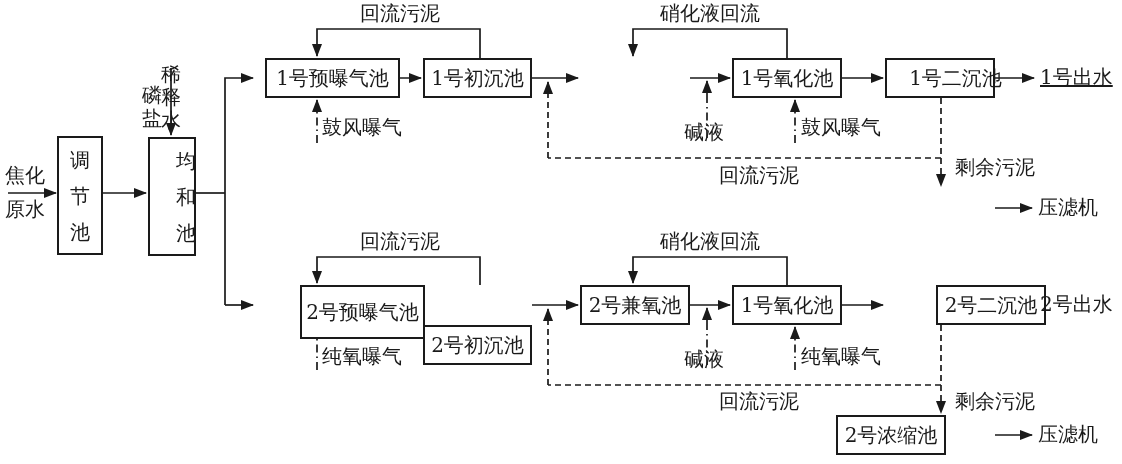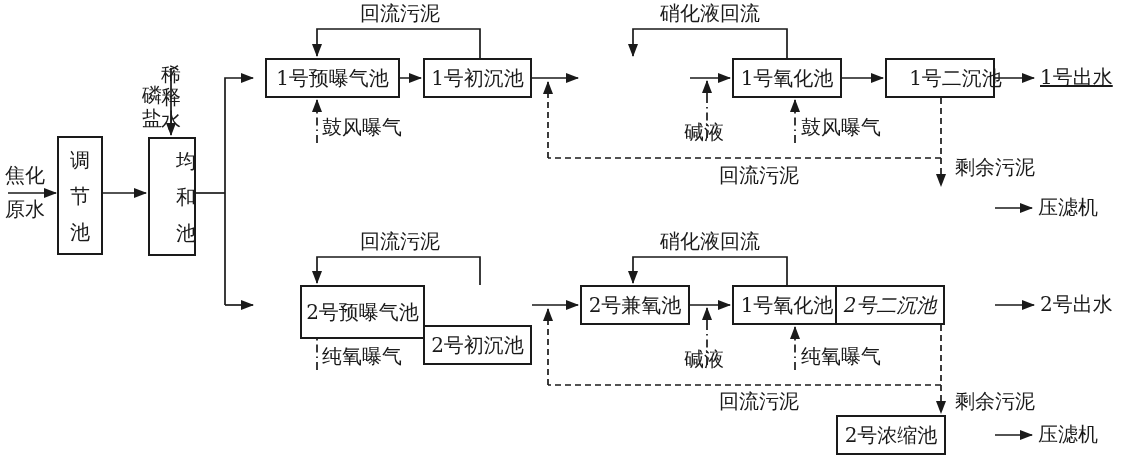--- a/index.html
+++ b/index.html
@@ -127,21 +127,21 @@
   </div>
   <div class="box" style="left:423px;top:285px;width:109px;height:40px;margin-top:40px;">
     <span>2号初沉池</span>
   </div>
   <div class="box" style="left:580px;top:285px;width:110px;height:40px;">
     <span>2号兼氧池</span>
   </div>
   <div class="box" style="left:732px;top:285px;width:110px;height:40px;">
     <span>1号氧化池</span>
   </div>
-  <div class="box" style="left:835px;top:285px;width:110px;height:40px;font-style:italic;">
+  <div class="box" style="left:936px;top:285px;width:110px;height:40px;">
     <span>2号二沉池</span>
   </div>
   <div class="box" style="left:836px;top:415px;width:110px;height:40px;align-items:center;">
     <span>2号浓缩池</span>
   </div>
 
   <div class="lbl" style="left:360px;top:231px;">回流污泥</div>
   <div class="lbl" style="left:660px;top:231px;">硝化液回流</div>
   <div class="lbl" style="left:322px;top:346px;">纯氧曝气</div>
   <div class="lbl" style="left:684px;top:349px;">碱液</div>

